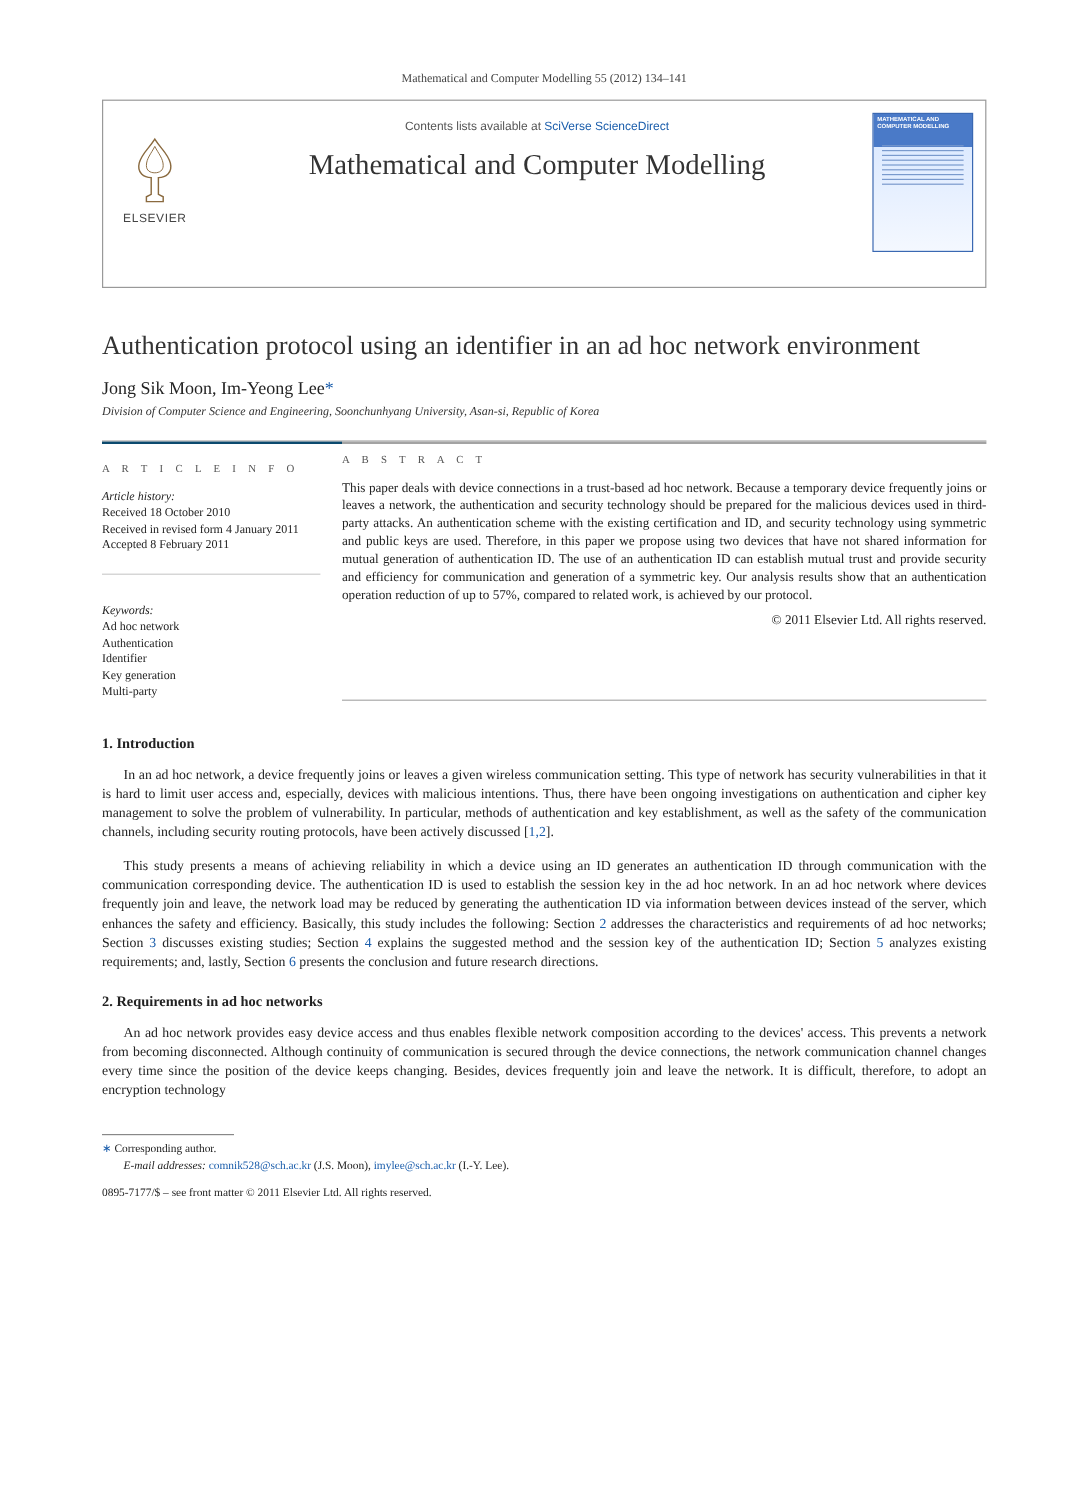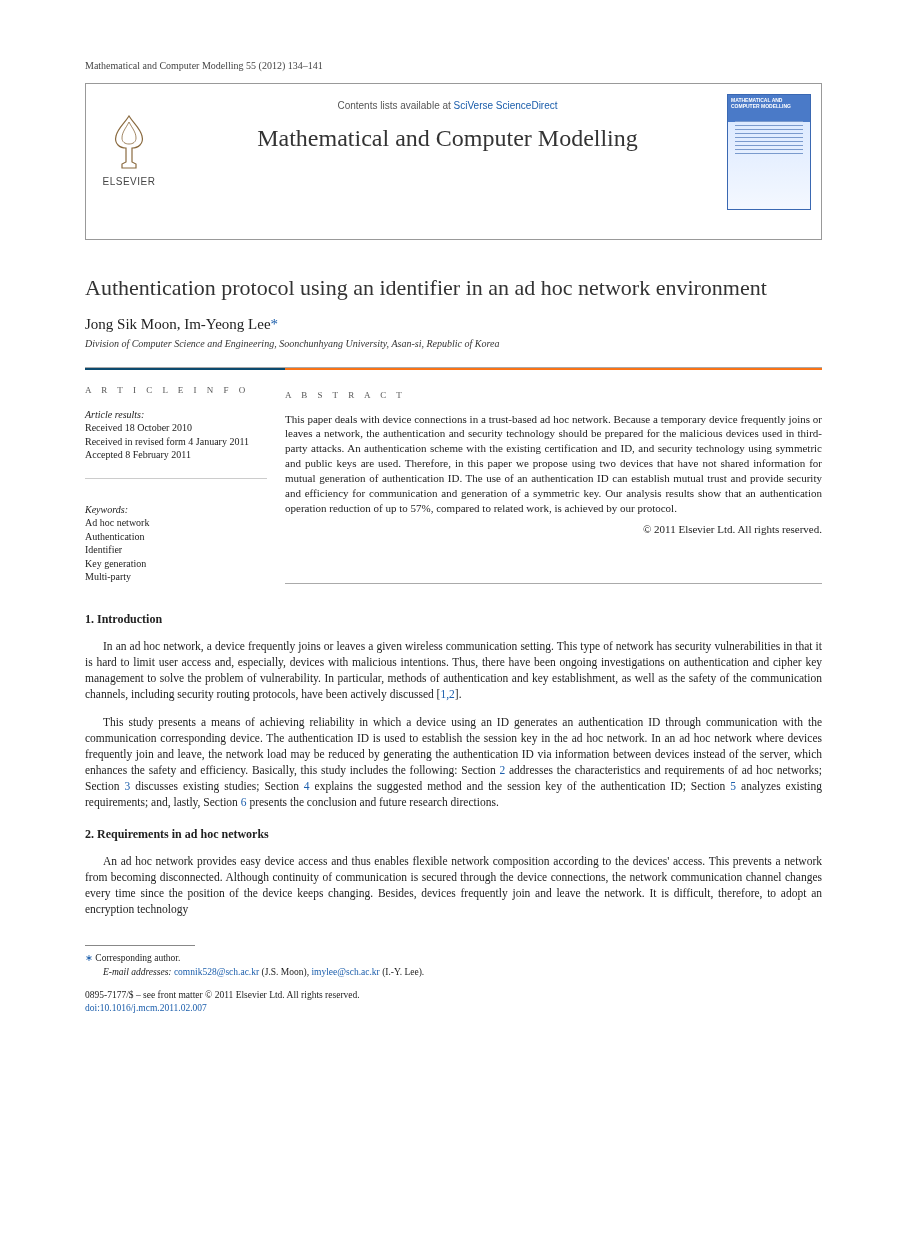--- a/index.html
+++ b/index.html
@@ -6,21 +6,21 @@
     margin: 0;
     font-family: Georgia, 'Times New Roman', serif;
     background: #fff;
     color: #222;
     width: 907px;
   }
   .page {
     padding: 60px 85px 40px 85px;
   }
   .citation {
-    text-align: left;
+    text-align: center;
     font-size: 10px;
     color: #444;
     margin-bottom: 12px;
   }
   .header-box {
     border: 1px solid #999;
     position: relative;
     padding: 10px 12px 10px 12px;
     margin-bottom: 34px;
     min-height: 135px;
@@ -129,22 +129,22 @@
   .info-heading {
     letter-spacing: 4px;
     font-size: 9px;
     color: #555;
     margin-bottom: 12px;
   }
   .history-label { font-style: italic; }
   .keywords-block { margin-top: 16px; border-top: 1px solid #ccc; padding-top: 24px; }
   .abstract-col {
     flex: 1;
-    border-top: 2px solid #f97316;
-    padding-top: 20px;
+    border-top: 2px solid #a3a3a3;
+    padding-top: 8px;
     padding-bottom: 14px;
     border-bottom: 1px solid #aaa;
   }
   .abstract-heading {
     letter-spacing: 4px;
     font-size: 9px;
     color: #555;
     margin-bottom: 12px;
   }
   .abstract-text {
@@ -227,21 +227,21 @@
 
   <div class="authors">
     <span>Jong Sik Moon, Im-Yeong Lee</span><a href="#" class="corr">*</a>
   </div>
 
   <div class="affiliation">Division of Computer Science and Engineering, Soonchunhyang University, Asan-si, Republic of Korea</div>
 
   <div class="two-col">
     <div class="info-col">
       <div class="info-heading">A R T I C L E   I N F O</div>
-      <div class="history-label">Article results:</div>
+      <div class="history-label">Article history:</div>
       <div>Received 18 October 2010</div>
       <div>Received in revised form 4 January 2011</div>
       <div>Accepted 8 February 2011</div>
       <div class="keywords-block">
         <div class="history-label">Keywords:</div>
         <div>Ad hoc network</div>
         <div>Authentication</div>
         <div>Identifier</div>
         <div>Key generation</div>
         <div>Multi-party</div>
@@ -276,16 +276,15 @@
       <span>Corresponding author.</span>
     </div>
     <div style="text-indent:18px">
       <em>E-mail addresses:</em>
       <a href="#">comnik528@sch.ac.kr</a>
       <span>(J.S. Moon),</span>
       <a href="#">imylee@sch.ac.kr</a>
       <span>(I.-Y. Lee).</span>
     </div>
     <div style="margin-top:10px">0895-7177/$ – see front matter © 2011 Elsevier Ltd. All rights reserved.</div>
-    <div><a href="#">doi:10.1016/j.mcm.2011.02.007</a></div>
   </div>
 
 </div>
 
 </body></html>

